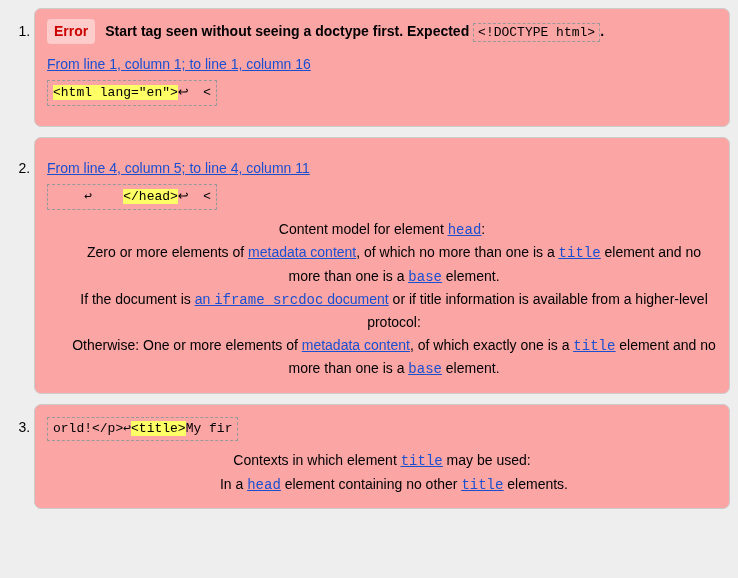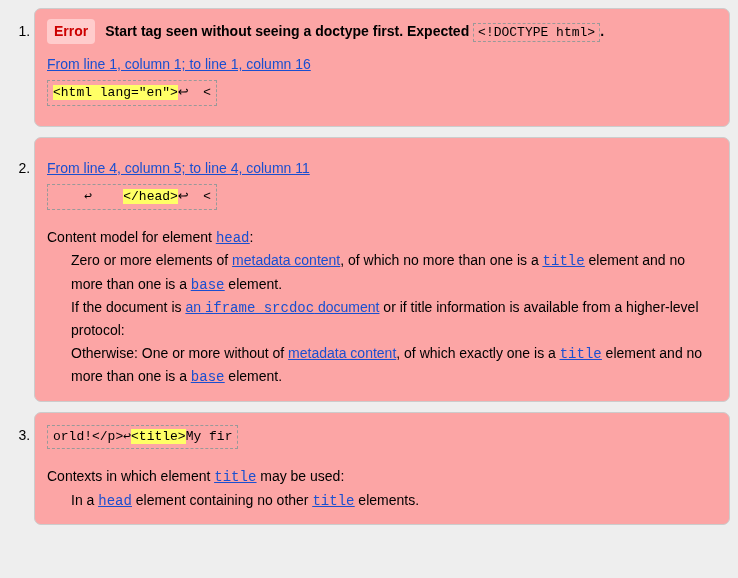--- a/index.html
+++ b/index.html
@@ -63,22 +63,23 @@
     line-height: 1.3;
   }
   .hl {
     background: #ffff66;
   }
   .arrow {
     font-family: Arial, sans-serif;
   }
   .sub {
     margin-left: 0px;
-    margin-top: 8px;
+    margin-top: 0;
     line-height: 1.6;
+    text-align: center;
   }
   .sub .indent {
     margin-left: 24px;
   }
   code.inline-link {
     font-family: "Courier New", monospace;
     text-decoration: underline;
     color: #1a4fd0;
   }
 </style>
@@ -111,21 +112,21 @@
         <div>
           <span>Content model for element </span><a href="#"><code class="inline-link">head</code></a><span>:</span>
         </div>
         <div class="indent">
           <span>Zero or more elements of </span><a href="#">metadata content</a><span>, of which no more than one is a </span><a href="#"><code class="inline-link">title</code></a><span> element and no more than one is a </span><a href="#"><code class="inline-link">base</code></a><span> element.</span>
         </div>
         <div class="indent">
           <span>If the document is </span><a href="#"><span>an </span><code class="inline-link">iframe srcdoc</code><span> document</span></a><span> or if title information is available from a higher-level protocol:</span>
         </div>
         <div class="indent">
-          <span>Otherwise: One or more without of </span><a href="#">metadata content</a><span>, of which exactly one is a </span><a href="#"><code class="inline-link">title</code></a><span> element and no more than one is a </span><a href="#"><code class="inline-link">base</code></a><span> element.</span>
+          <span>Otherwise: One or more elements of </span><a href="#">metadata content</a><span>, of which exactly one is a </span><a href="#"><code class="inline-link">title</code></a><span> element and no more than one is a </span><a href="#"><code class="inline-link">base</code></a><span> element.</span>
         </div>
       </div>
     </div>
   </li>
 
   <li>
     <div class="card">
       <div>
         <span class="extract"><span>orld!&lt;/p&gt;↩</span><span class="hl">&lt;title&gt;</span><span>My fir</span></span>
       </div>

